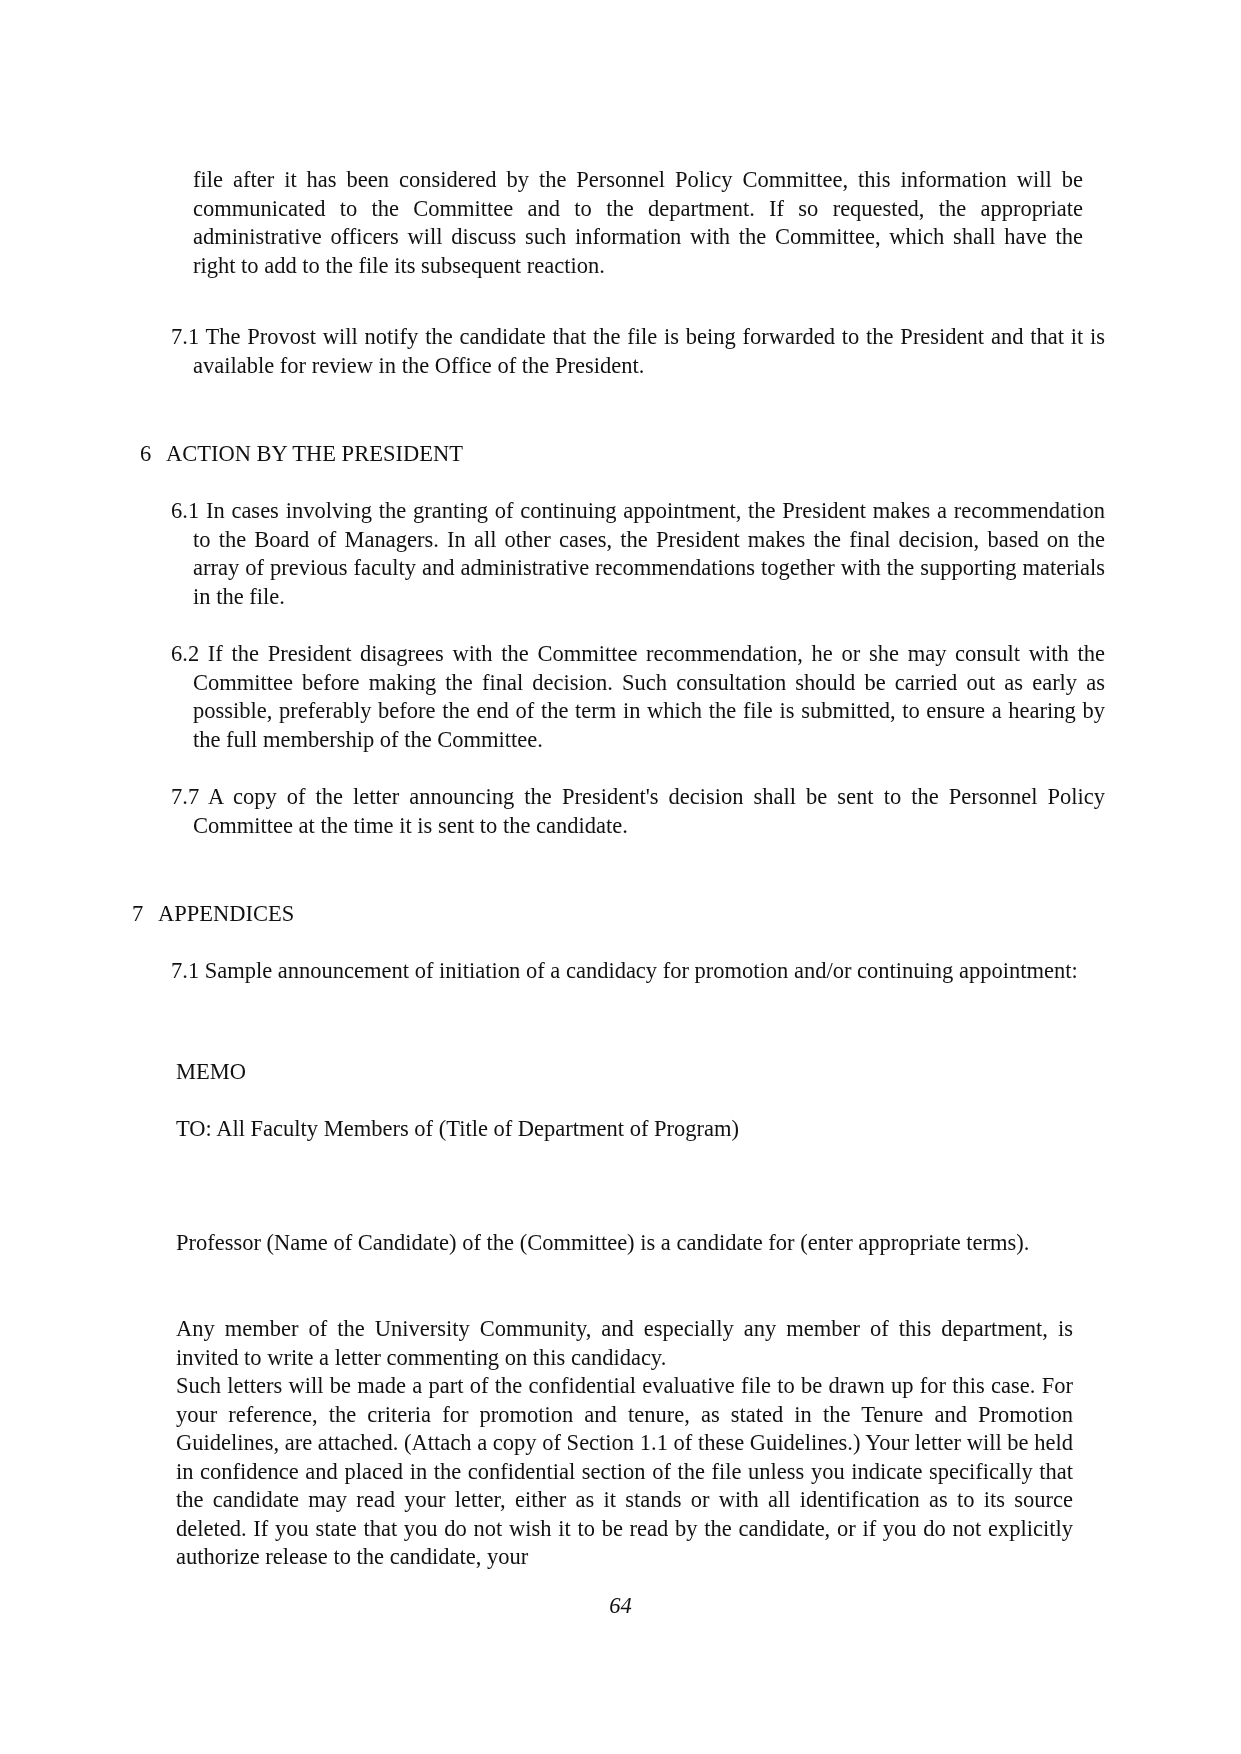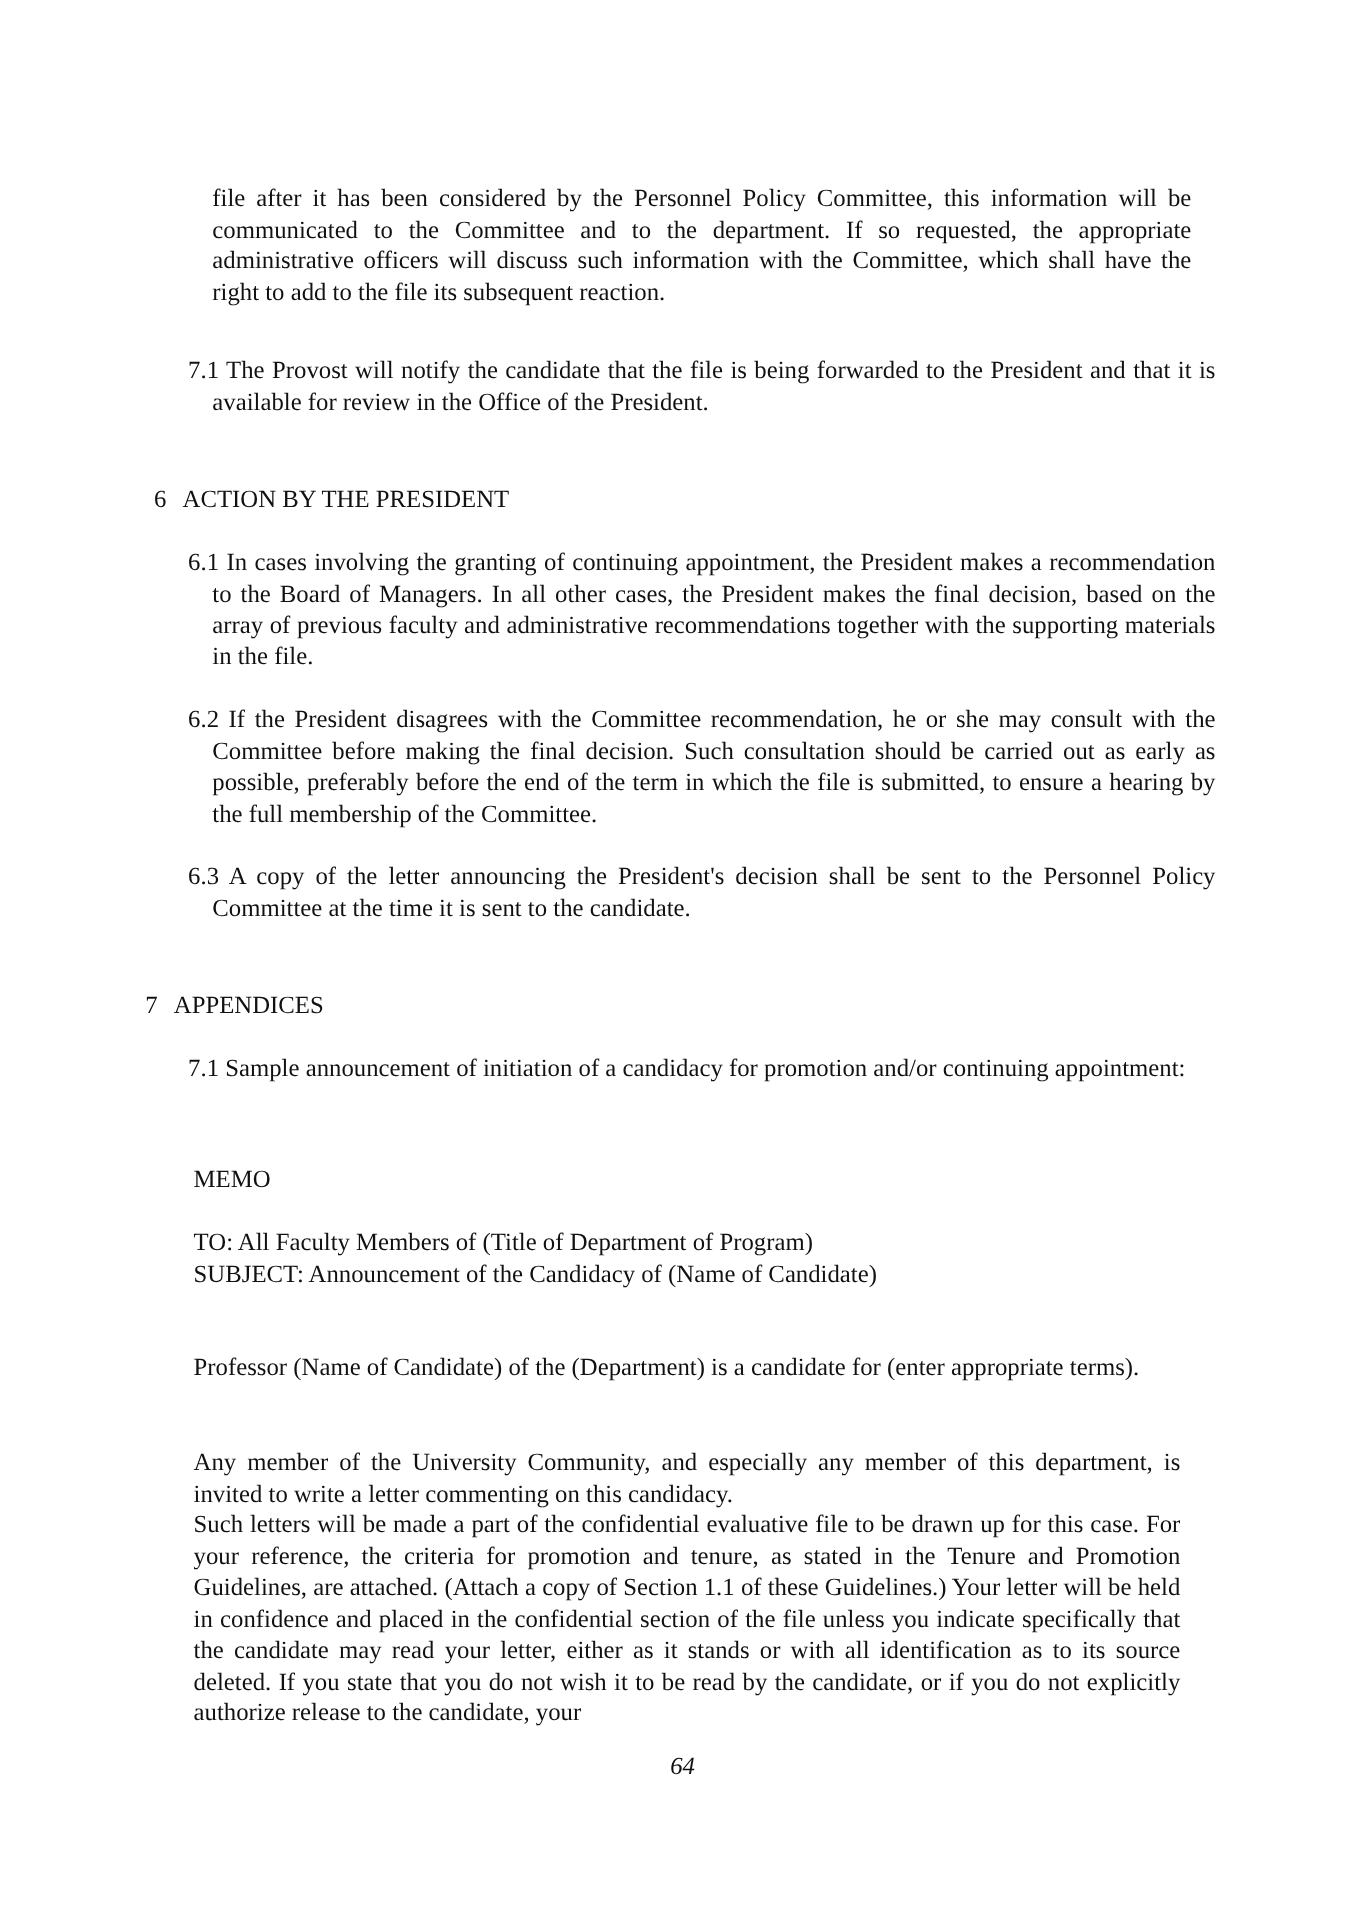--- a/index.html
+++ b/index.html
@@ -29,36 +29,35 @@
   <p class="block justify hang" style="left:171px; top:323px; width:912px; margin:0;">7.1 The Provost will notify the candidate that the file is being forwarded to the President and that it is available for review in the Office of the President.</p>
 
   <div class="heading" style="left:140px; top:440px;">
     <span class="num">6</span><span>ACTION BY THE PRESIDENT</span>
   </div>
 
   <p class="block justify hang" style="left:171px; top:497px; width:912px; margin:0;">6.1 In cases involving the granting of continuing appointment, the President makes a recommendation to the Board of Managers. In all other cases, the President makes the final decision, based on the array of previous faculty and administrative recommendations together with the supporting materials in the file.</p>
 
   <p class="block justify hang" style="left:171px; top:640px; width:912px; margin:0;">6.2 If the President disagrees with the Committee recommendation, he or she may consult with the Committee before making the final decision. Such consultation should be carried out as early as possible, preferably before the end of the term in which the file is submitted, to ensure a hearing by the full membership of the Committee.</p>
 
-  <p class="block justify hang" style="left:171px; top:783px; width:912px; margin:0;">6.3 A copy of the letter announcing the President's decision shall be sent to the Personnel Policy Committee at the time it is sent to the candidate.</p>
+  <p class="block justify hang" style="left:171px; top:783px; width:912px; margin:0;">7.7 A copy of the letter announcing the President's decision shall be sent to the Personnel Policy Committee at the time it is sent to the candidate.</p>
 
   <div class="heading" style="left:132px; top:900px;">
     <span class="num">7</span><span>APPENDICES</span>
   </div>
 
   <p class="block justify hang" style="left:171px; top:957px; width:912px; margin:0;">7.1 Sample announcement of initiation of a candidacy for promotion and/or continuing appointment:</p>
 
   <div class="block" style="left:176px; top:1058px;text-align:center;">MEMO</div>
 
   <div class="block" style="left:176px; top:1115px;">
     <span class="memo-line">TO: All Faculty Members of (Title of Department of Program)</span>
-    <span class="memo-line">SUBJECT: Announcement of the Candidacy of (Name of Candidate)</span>
   </div>
 
-  <p class="block justify" style="left:176px; top:1229px; width:897px; margin:0;">Professor (Name of Candidate) of the (Department) is a candidate for (enter appropriate terms).</p>
+  <p class="block justify" style="left:176px; top:1229px; width:897px; margin:0;">Professor (Name of Candidate) of the (Committee) is a candidate for (enter appropriate terms).</p>
 
   <p class="block justify" style="left:176px; top:1315px; width:897px; margin:0;">Any member of the University Community, and especially any member of this department, is invited to write a letter commenting on this candidacy.</p>
 
   <p class="block justify" style="left:176px; top:1372px; width:897px; margin:0;">Such letters will be made a part of the confidential evaluative file to be drawn up for this case. For your reference, the criteria for promotion and tenure, as stated in the Tenure and Promotion Guidelines, are attached. (Attach a copy of Section 1.1 of these Guidelines.) Your letter will be held in confidence and placed in the confidential section of the file unless you indicate specifically that the candidate may read your letter, either as it stands or with all identification as to its source deleted. If you state that you do not wish it to be read by the candidate, or if you do not explicitly authorize release to the candidate, your</p>
 
   <div class="page-number">64</div>
 
 </div>
 
 </body></html>

